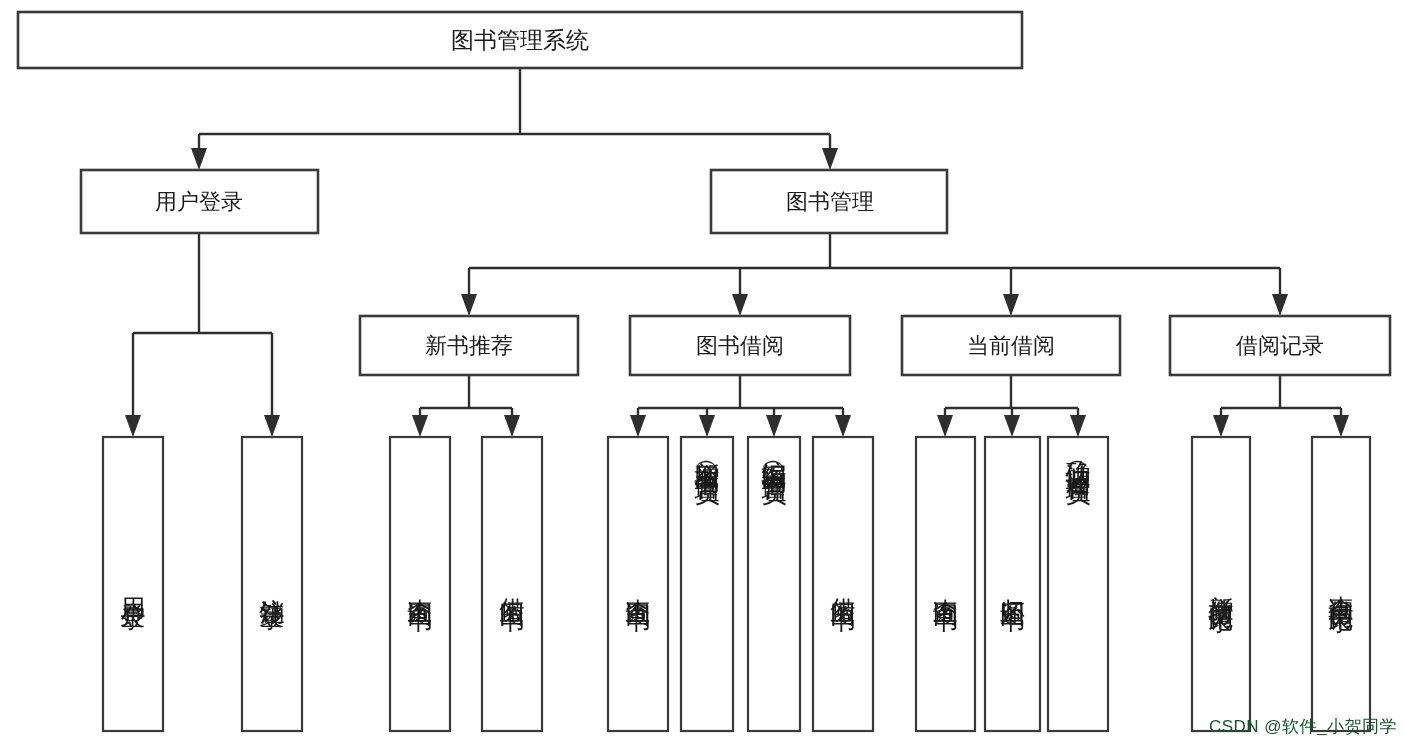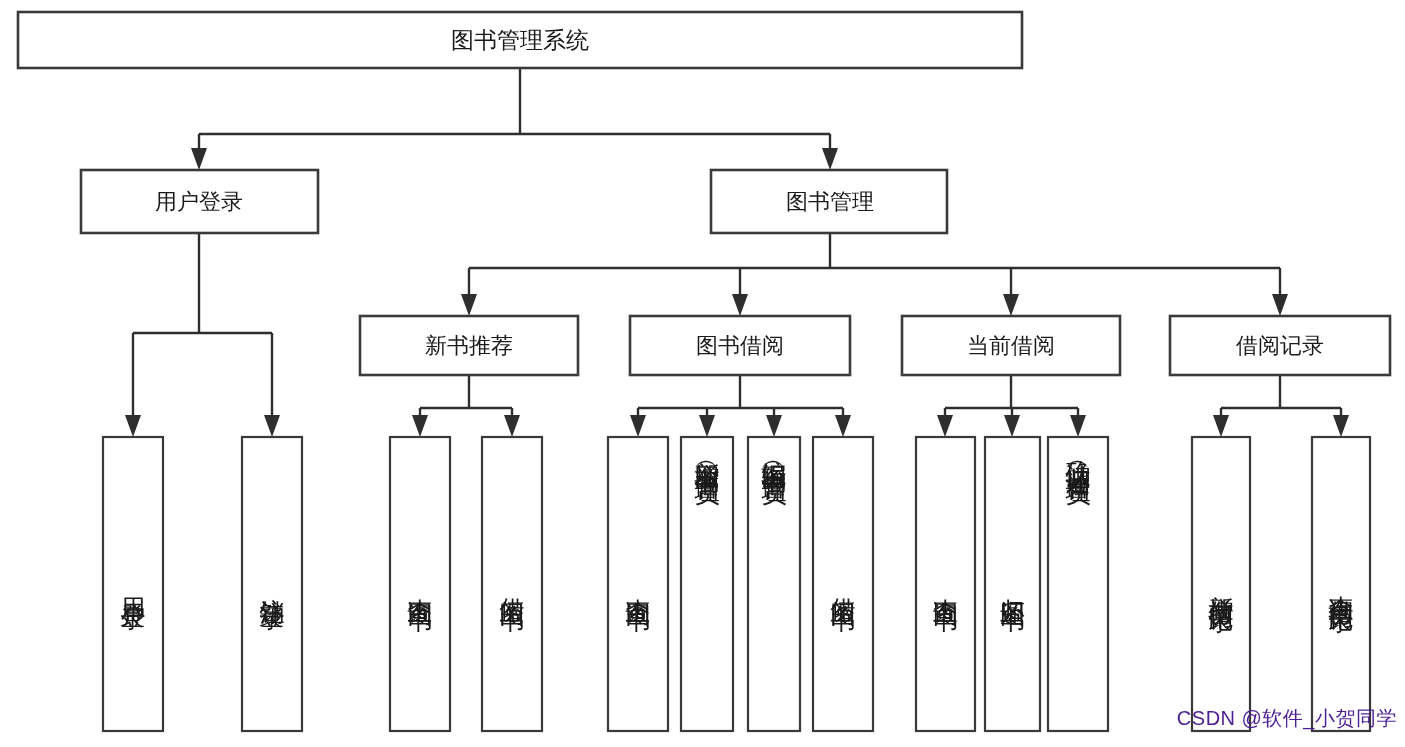--- a/index.html
+++ b/index.html
@@ -77,24 +77,24 @@
     font-size: 25px;
     line-height: 1.08;
     letter-spacing: 3px;
     color: #1a1a1a;
     text-align: center;
     white-space: nowrap;
   }
   .watermark {
     position: absolute;
     right: 8px;
-    bottom: 8px;
-    font-family: "Liberation Sans", "DejaVu Sans", sans-serif;
-    font-size: 20px;
-    color: #4c1d95;
+    bottom: 2px;
+    font-family: "Liberation Sans", "DejaVu Sans", sans-serif;
+    font-size: 17px;
+    color: #14532d;
     letter-spacing: 0.5px;
     white-space: nowrap;
     pointer-events: none;
   }
 </style>
 </head>
 <body>
 
 <div id="diagram-root">
 

